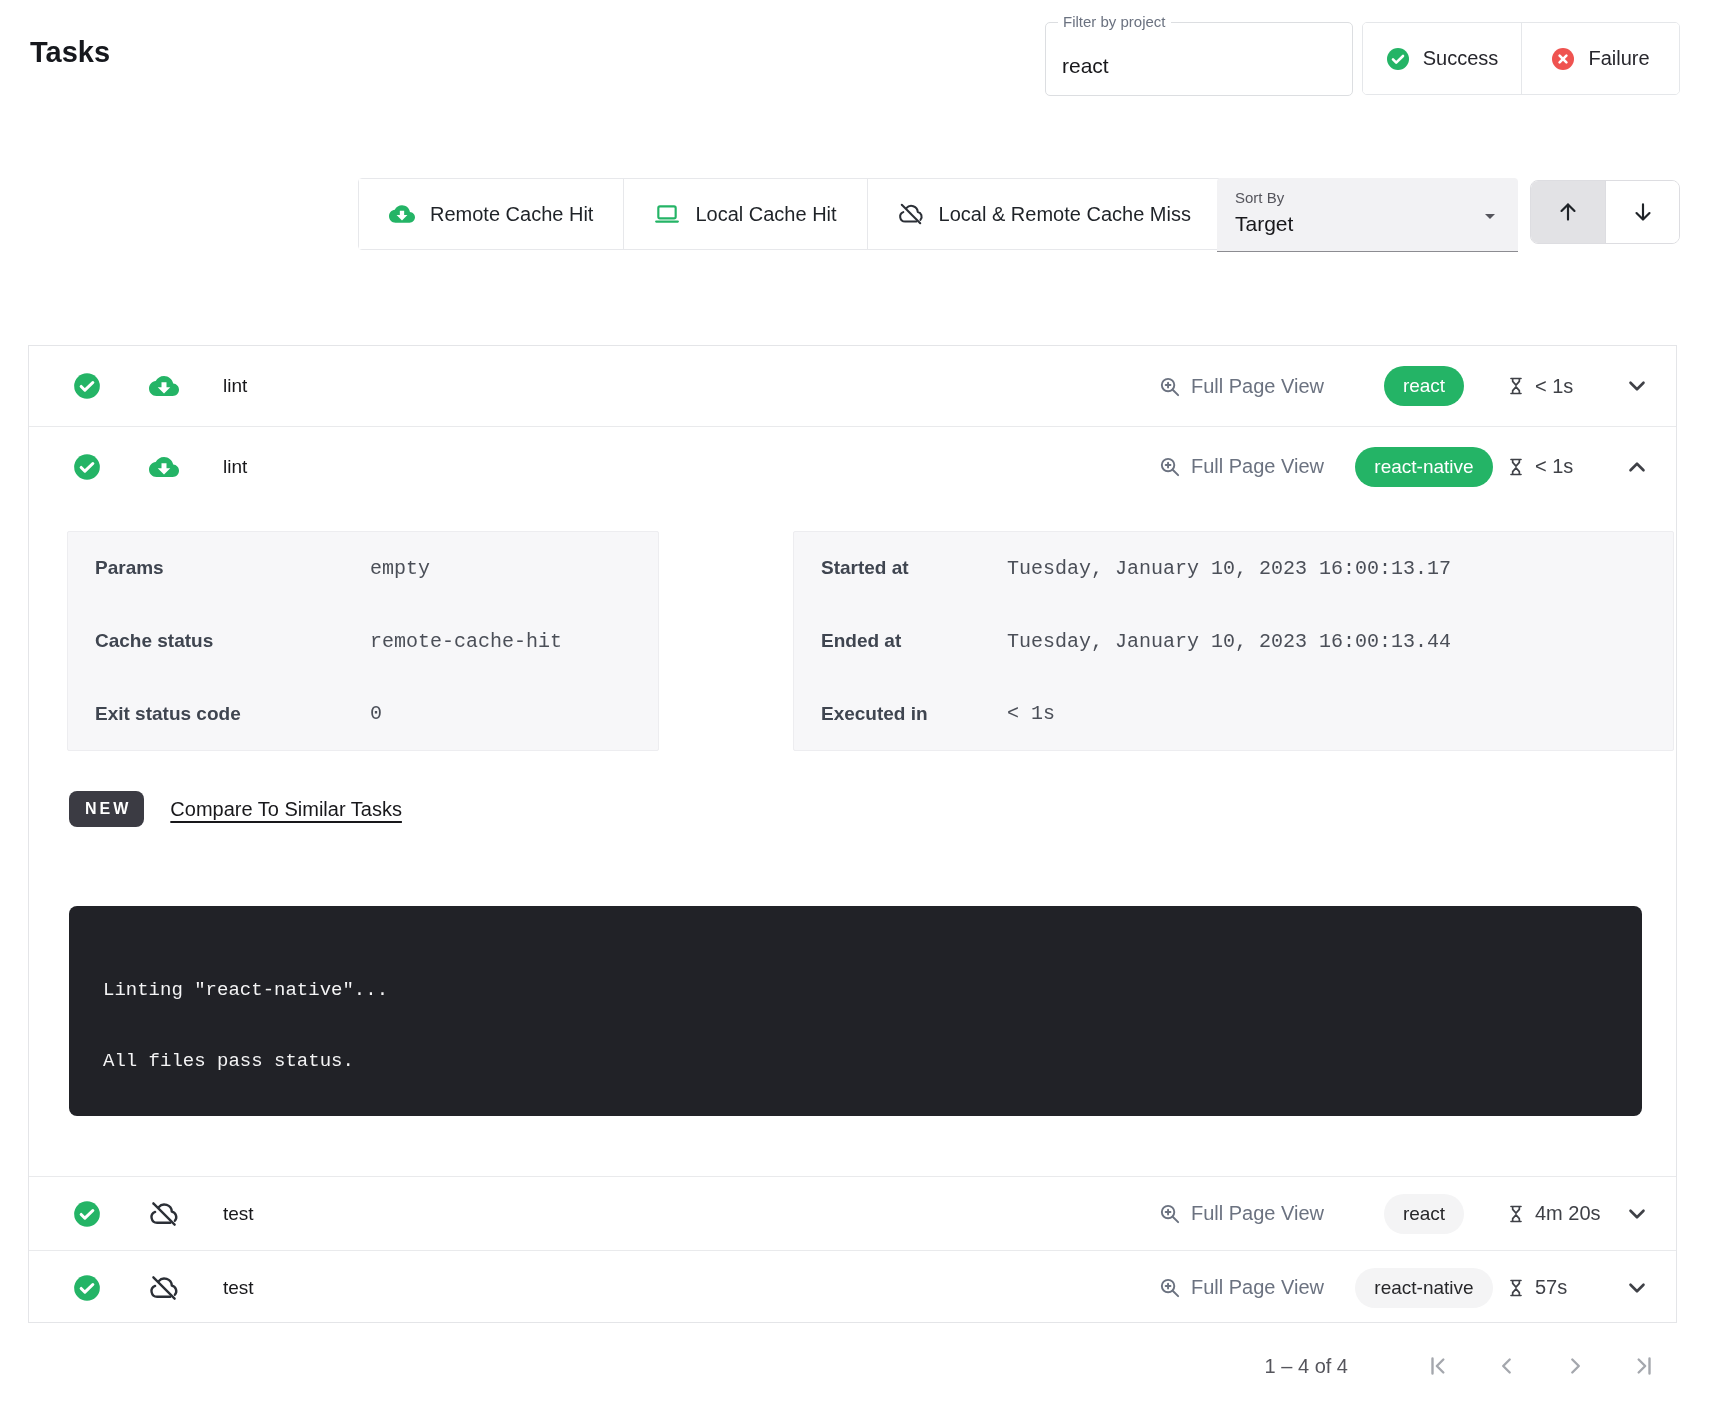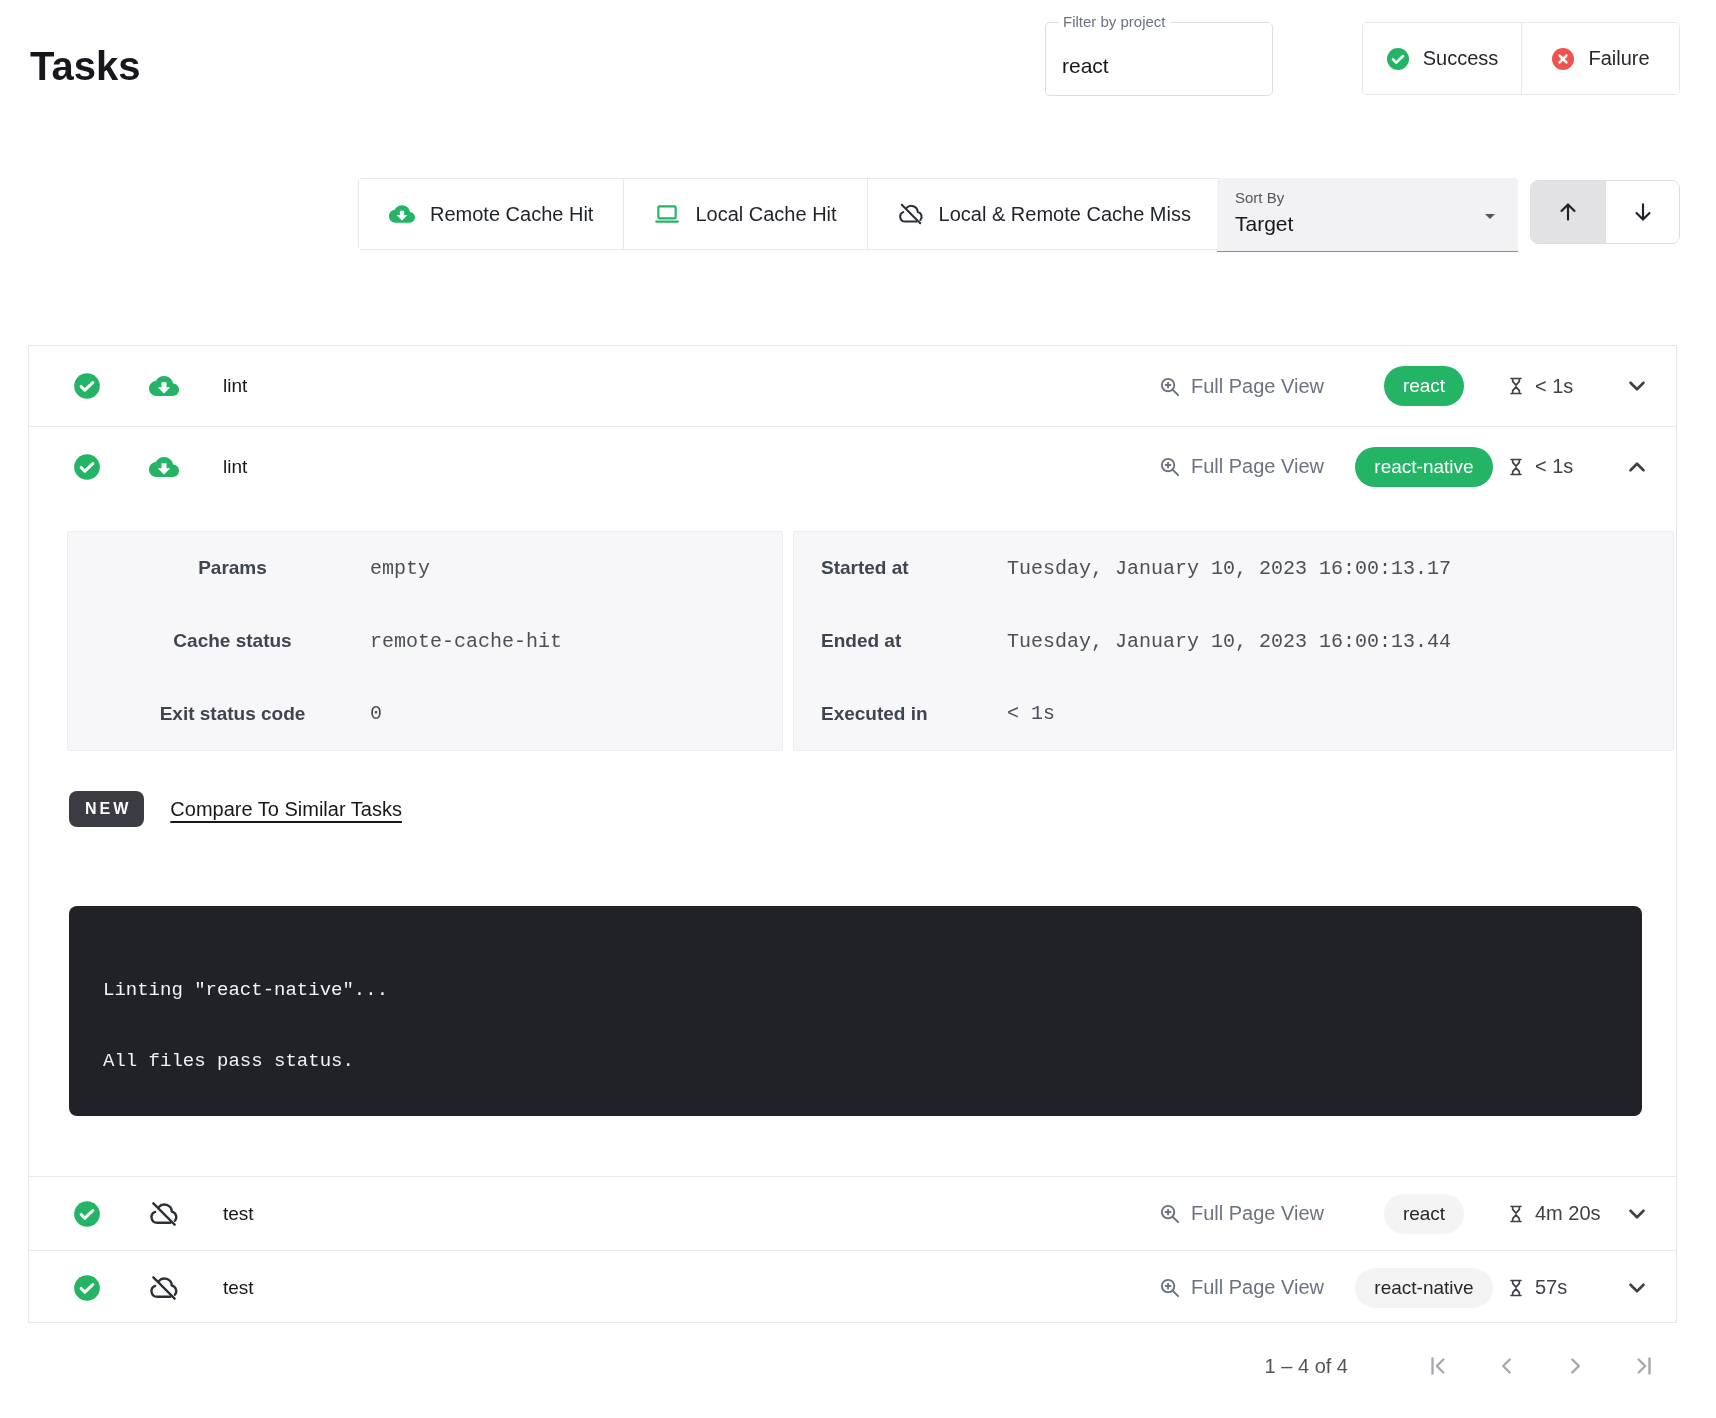--- a/index.html
+++ b/index.html
@@ -7,24 +7,24 @@
   body {
     position: relative;
     width: 1716px; height: 1418px;
     font-family: "Liberation Sans", sans-serif;
     color: #1f2328;
     overflow: hidden;
   }
   .mono { font-family: "Liberation Mono", monospace; }
 
   
-  .page-title { position:absolute; left:30px; top:44px; font-size:40px; font-weight:700; color:#16181d; }
+  .page-title { position:absolute; left:30px; top:36px; font-size:29px; font-weight:700; color:#16181d; }
 
   .filter-field {
-    position:absolute; left:1045px; top:22px; width:228px; height:74px;
+    position:absolute; left:1045px; top:22px; width:308px; height:74px;
     border:1px solid #dcdee1; border-radius:5px; background:#fff;
   }
   .filter-field .field-label {
     position:absolute; top:-10px; left:12px; background:#fff; padding:0 5px;
     font-size:15px; color:#6b7280;
   }
   .filter-field input {
     width:100%; height:100%; border:none; outline:none; background:transparent;
     font-size:21px; color:#18181b; padding:14px 0 0 16px;
     font-family:"Liberation Sans", sans-serif;
@@ -90,21 +90,21 @@
   .duration-box { width:118px; display:flex; align-items:center; gap:9px; color:#3f4147; font-size:20px; margin-left:12px; white-space:nowrap; }
   .chev-btn { border:none; background:transparent; cursor:pointer; display:flex; align-items:center; }
   .row-divider { border-top:1px solid #e9eaec; }
 
   
   .expanded { position:relative; height:670px; }
   .detail-panel {
     position:absolute; top:25px; height:220px; background:#f7f7f9;
     border:1px solid #ededf0; border-radius:2px; display:flex; flex-direction:column;
   }
-  .detail-panel.left-panel { left:38px; width:716px;text-align:center; }
+  .detail-panel.left-panel { left:38px; width:592px; }
   .detail-panel.right-panel { left:764px; width:881px; }
   .detail-row { flex:1; display:flex; align-items:center; }
   .detail-row .d-label { font-size:19px; font-weight:700; color:#3f4550; padding-left:27px; }
   .left-panel .d-label { width:302px; }
   .right-panel .d-label { width:213px; }
   .detail-row .d-value { font-size:20px; color:#4b4f58; }
 
   .compare-row { position:absolute; left:40px; top:285px; display:flex; align-items:center; gap:26px; }
   .new-badge {
     background:#3b3b43; color:#fff; font-size:16px; font-weight:700; letter-spacing:3px;

